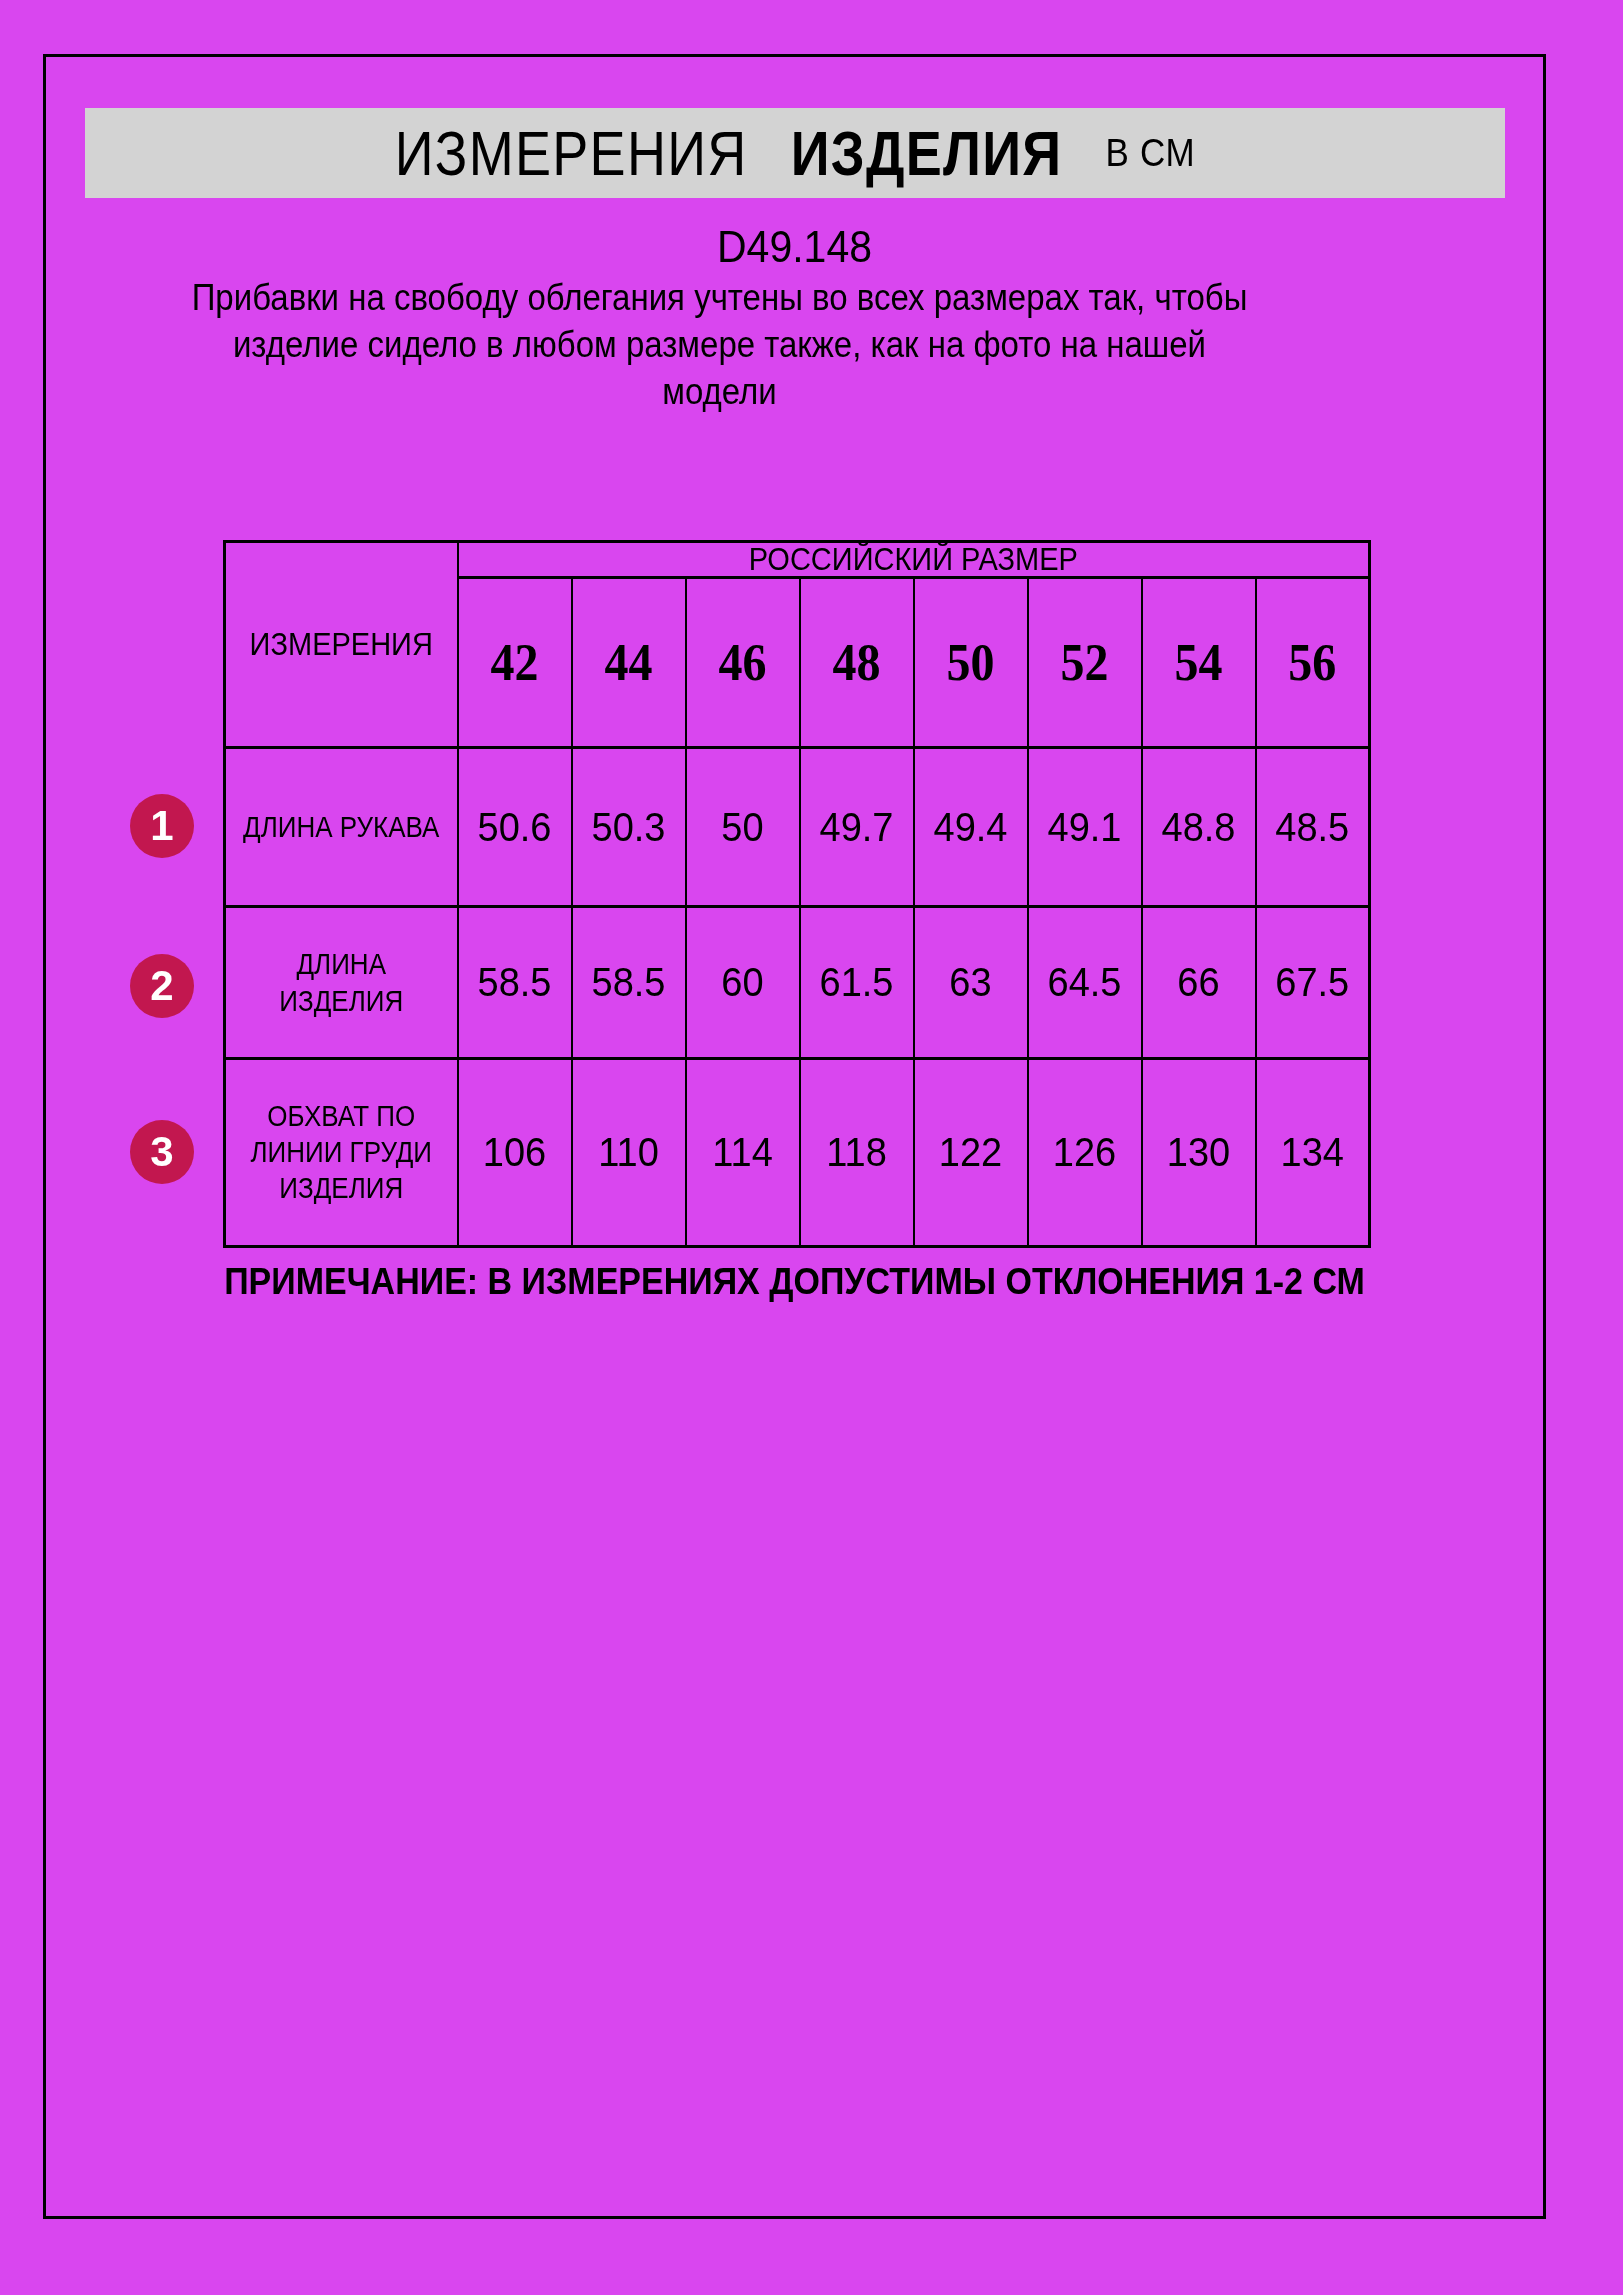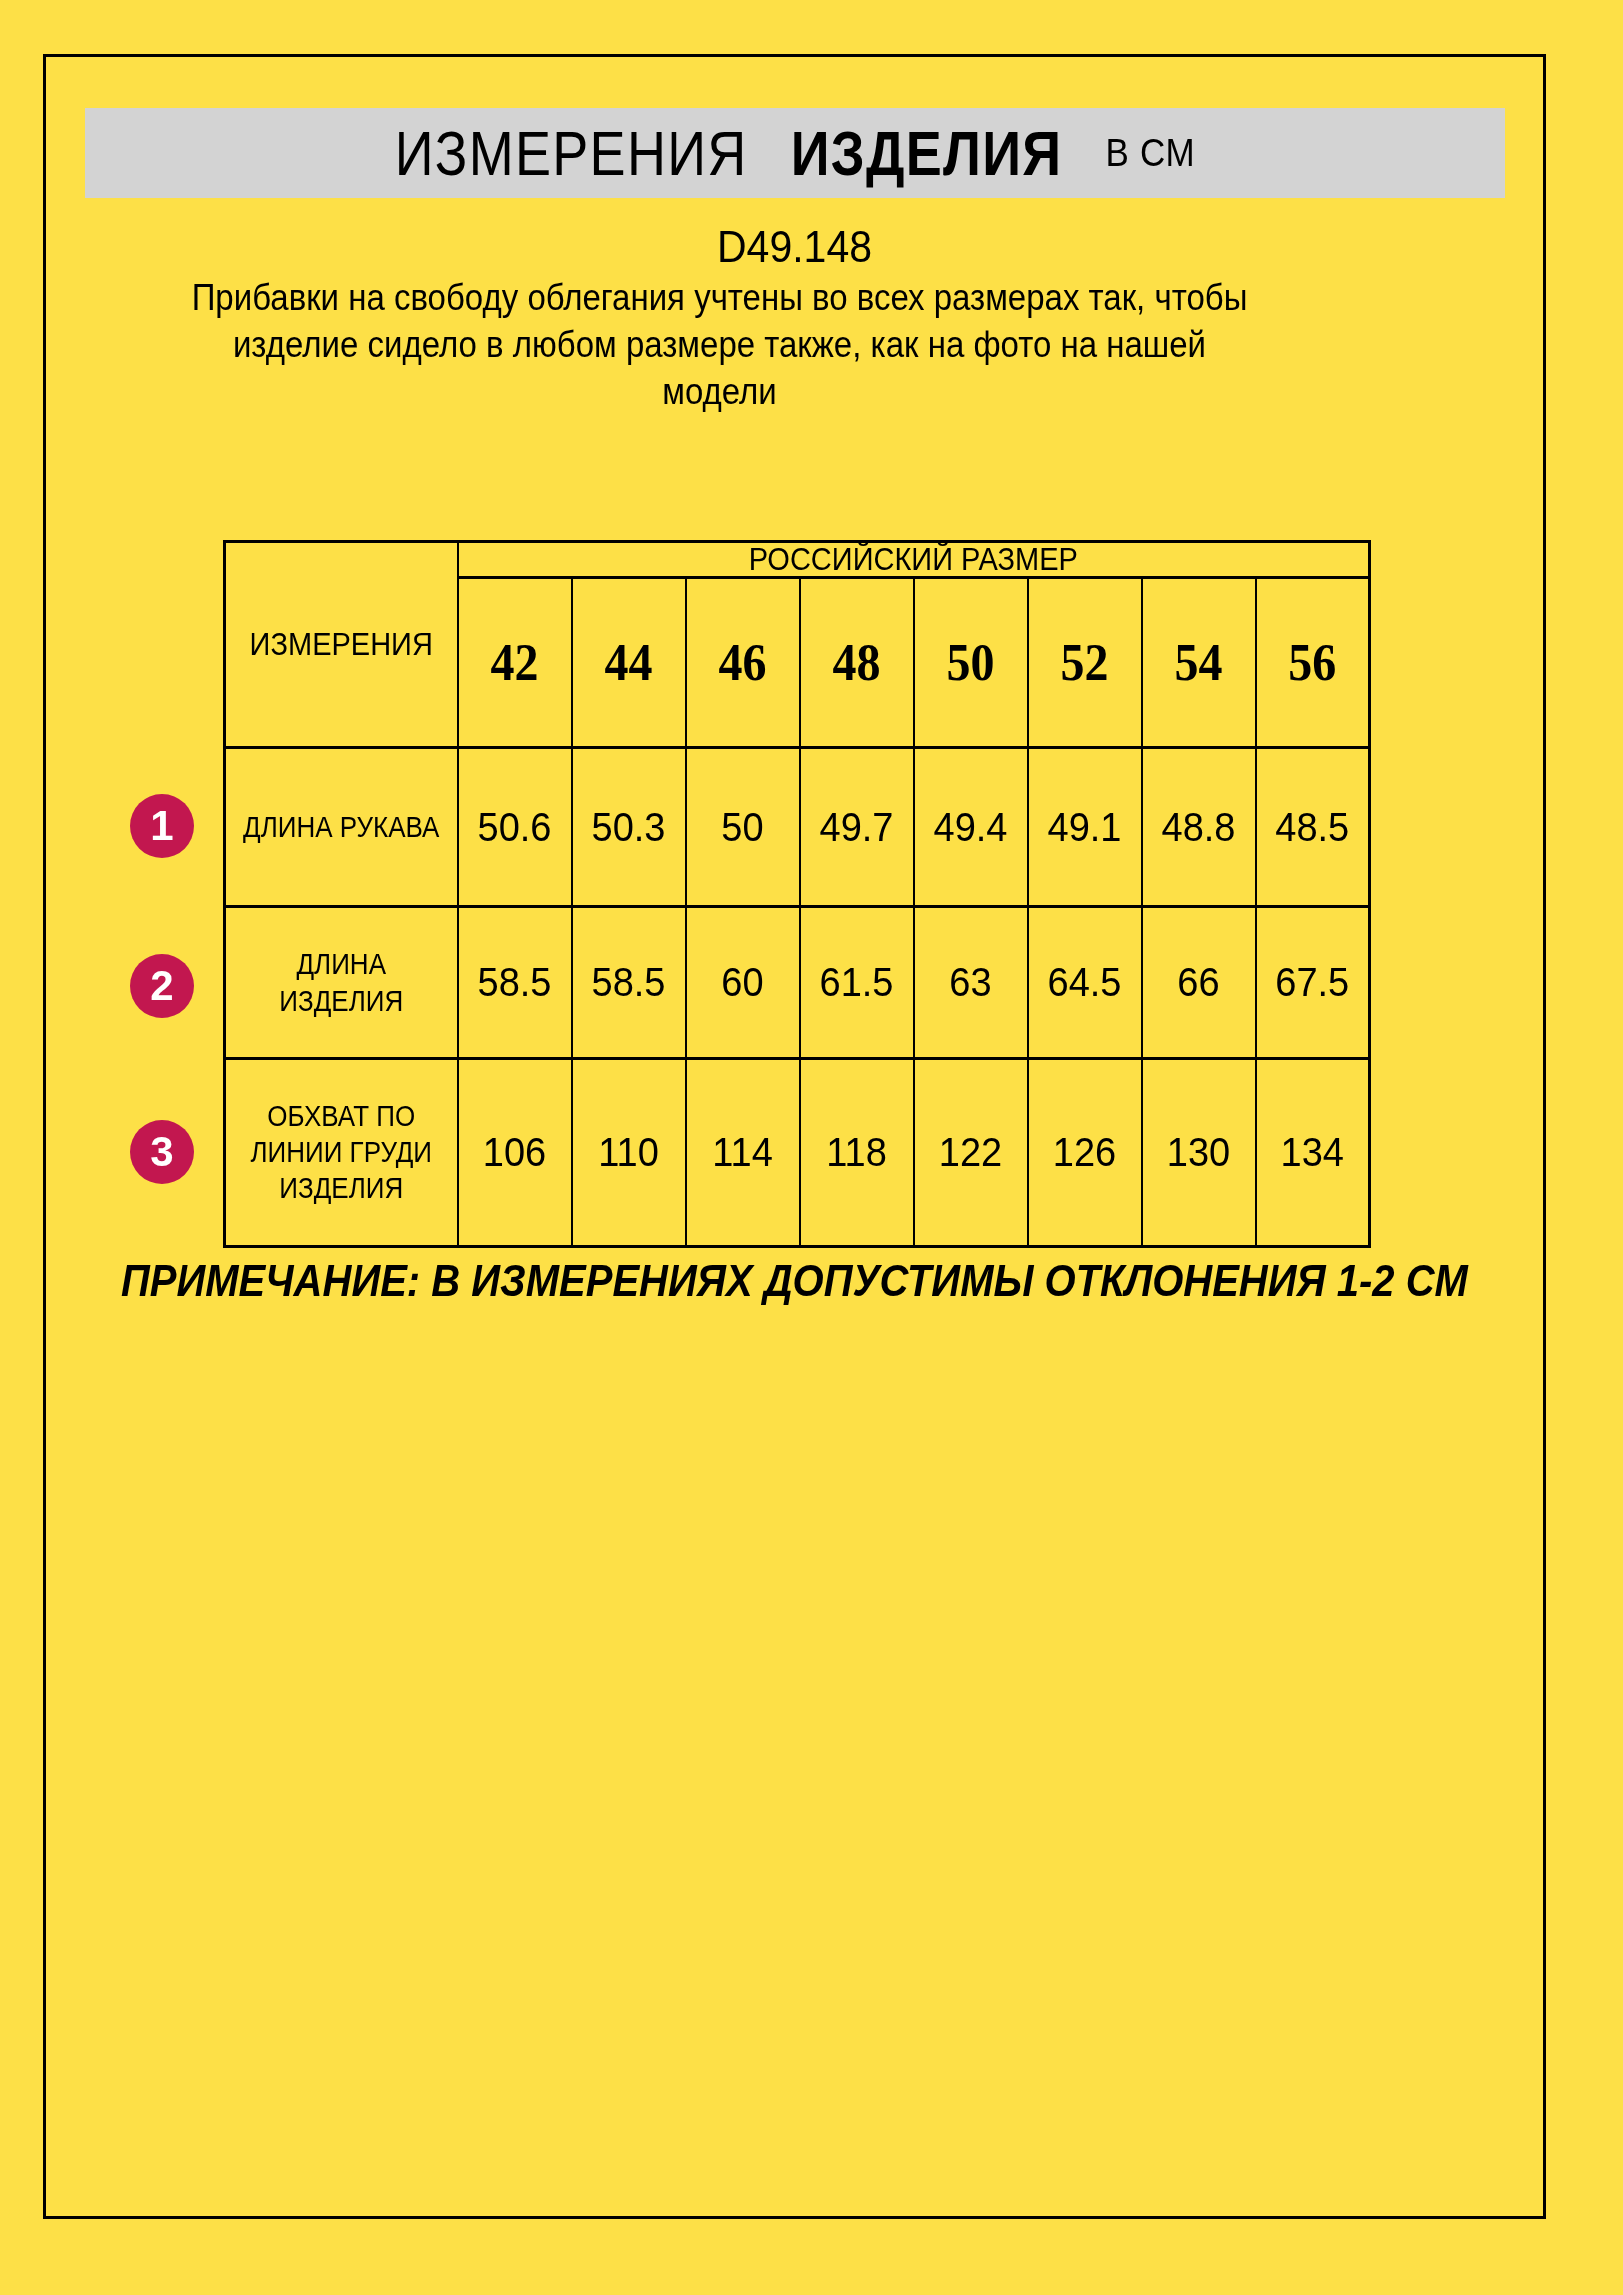--- a/index.html
+++ b/index.html
@@ -1,19 +1,19 @@
 <!DOCTYPE html>
 <html style="font-size:10.5px"><head>
 <meta charset="utf-8">
 <style>
   html,body{margin:0;padding:0;background:#fff;}
   .page{
     position:relative;
     width:1623px;height:2295px;
-    background:#fde047;
+    background:#d946ef;
     font-family:"Liberation Sans",sans-serif;
     color:#000;
     overflow:hidden;
   }
   .frame{
     position:absolute;left:43px;top:54px;width:1503px;height:2165px;
     border:3.9px solid #000;box-sizing:border-box;
   }
   
   .tall{display:inline-block;transform:scaleY(1.18);transform-origin:center;}
@@ -65,21 +65,21 @@
     background:#C2174F;color:#fff;
     display:flex;align-items:center;justify-content:center;
     font-size:42px;font-weight:700;
   }
   .badge1{top:794px;}
   .badge2{top:954px;}
   .badge3{top:1120px;}
 
   .note{
     position:absolute;left:43px;top:1258px;width:1503px;height:47px;
-    text-align:center;font-size:40px;line-height:47px;font-weight:700;font-style:italic;
+    text-align:center;font-size:34px;line-height:47px;font-weight:700;
   }
 </style>
 </head>
 <body>
 
 <div class="page">
   <div class="frame"></div>
 
   <div class="titlebar">
     <span class="tall title-w1">ИЗМЕРЕНИЯ</span>

